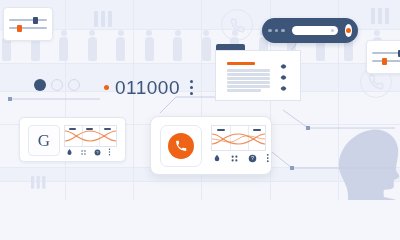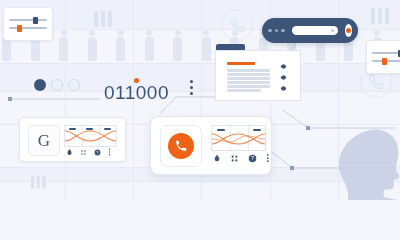--- a/index.html
+++ b/index.html
@@ -42,21 +42,21 @@
   .srow .knob{position:absolute;top:-2.5px;width:5px;height:7px;border-radius:1px;}
   .knob.navy{background:#3a5074;}
   .knob.orange{background:#ef6316;}
 
   
   .circles{position:absolute;display:flex;align-items:center;gap:5px;}
   .circles span{width:12px;height:12px;border-radius:50%;box-sizing:border-box;}
   .c-fill{background:#3d5578;}
   .c-out{border:1.4px solid #d3dae8;background:transparent;}
 
-  .binary-wrap{position:absolute;display:flex;align-items:center;flex-direction:column;}
+  .binary-wrap{position:absolute;display:flex;align-items:center;gap:6px;}
   .bin-dot{width:5px;height:5px;border-radius:50%;background:#ef6316;}
   .bin-text{font-size:19px;letter-spacing:.5px;color:#3d5578;line-height:1;}
 
   .vdots{position:absolute;display:flex;flex-direction:column;gap:3px;}
   .vdots i{width:3px;height:3px;border-radius:50%;background:#3d5578;display:block;}
 
   
   .pill{position:absolute;background:#3d5578;border-radius:13px;display:flex;align-items:center;
         padding:0 6px;gap:7px;box-shadow:0 2px 5px rgba(40,55,90,.18);}
   .pill-dots{display:flex;gap:3px;}

